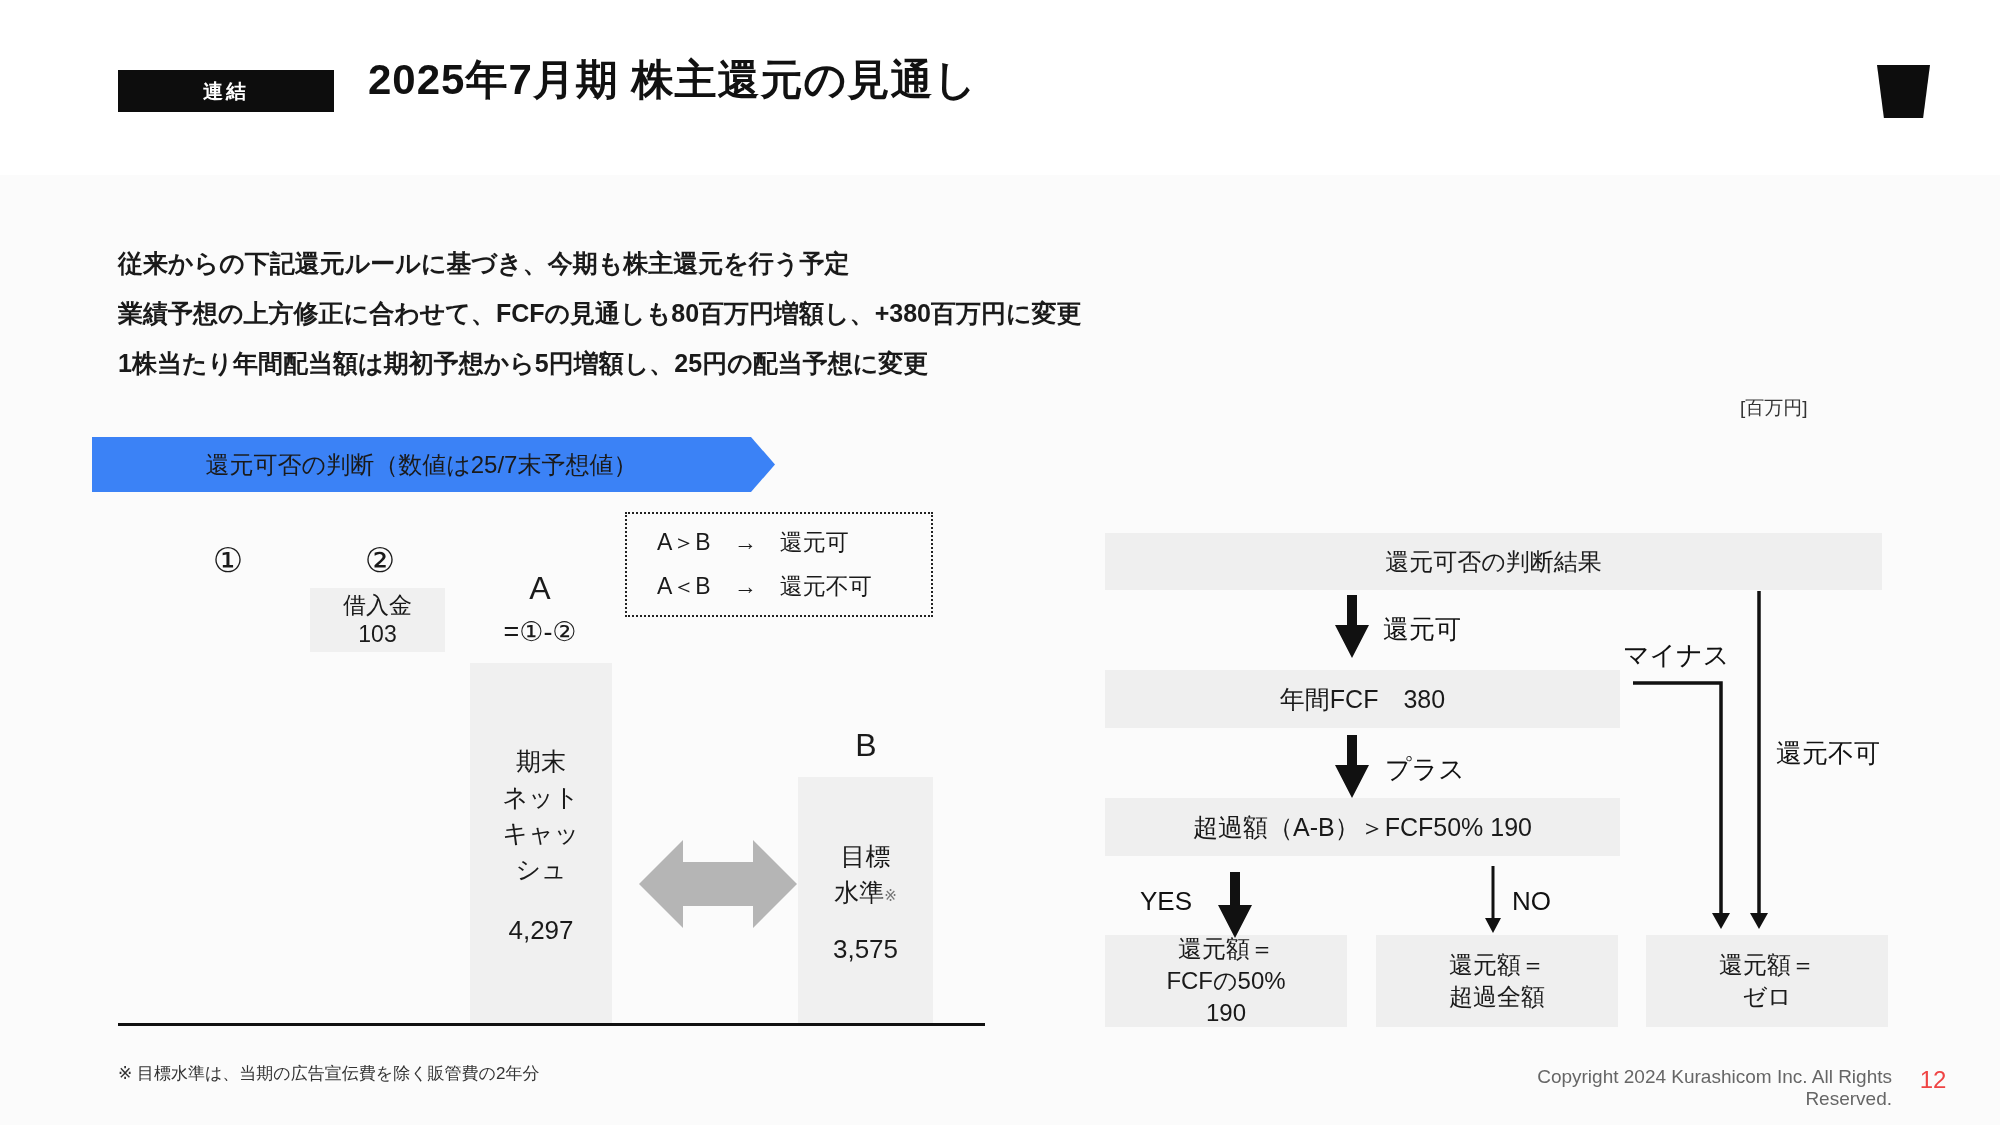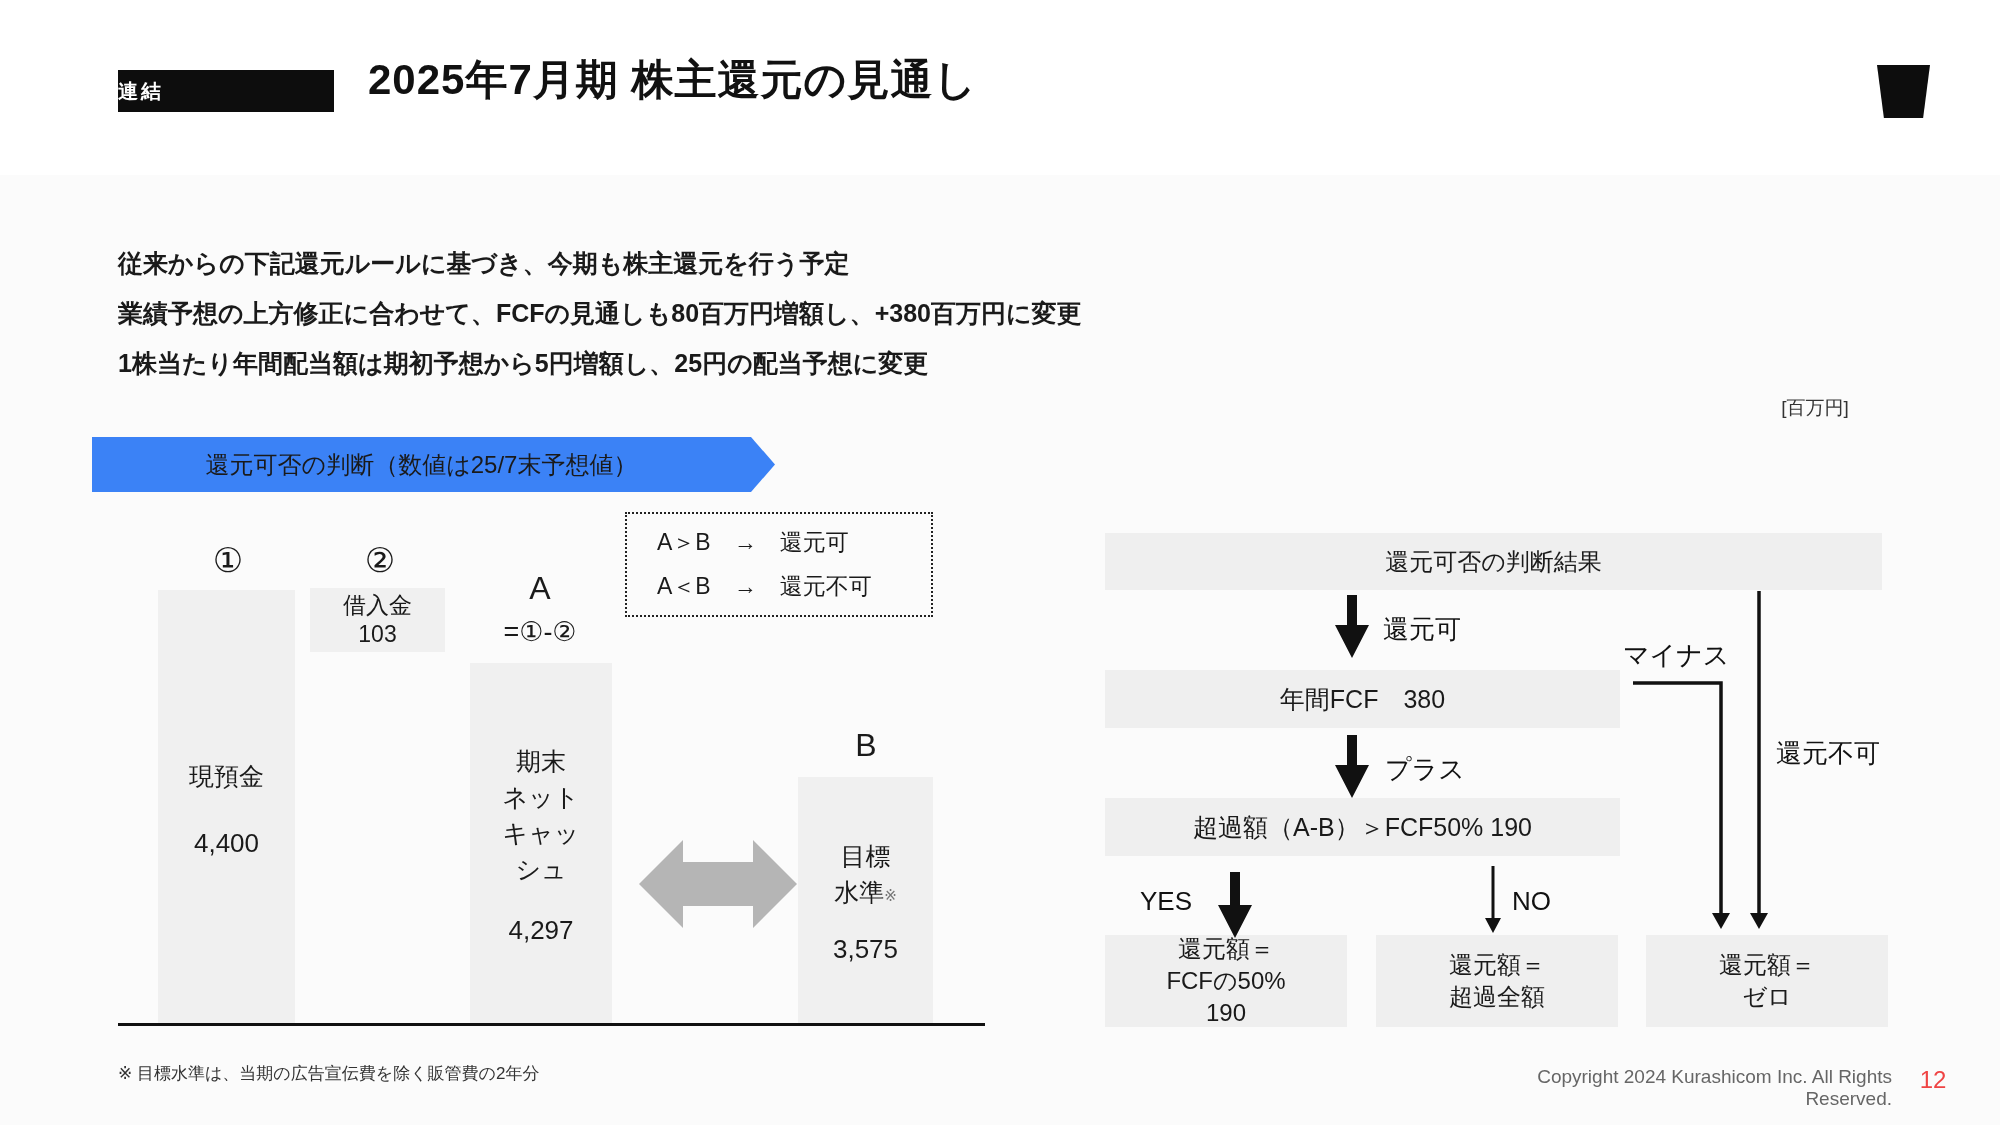--- a/index.html
+++ b/index.html
@@ -9,29 +9,29 @@
     color:#1a1a1a;
     background:#ffffff;
   }
   .slide { position:relative; width:2000px; height:1125px; overflow:hidden; background:#ffffff; }
   .abs { position:absolute; }
   .content-bg { left:0; top:175px; width:2000px; height:950px; background:#fbfbfb; }
 
   
   .badge { left:118px; top:70px; width:216px; height:42px; background:#0d0d0d;
            color:#ffffff; font-size:20px; font-weight:bold; letter-spacing:3px;
-           display:flex; align-items:center; justify-content:flex-start; }
+           display:flex; align-items:center; justify-content:center; }
   .title { left:368px; top:52px; font-size:42px; font-weight:bold; color:#111; letter-spacing:1px; }
   .logo  { left:1877px; top:65px; width:53px; height:53px; background:#0d0d0d;
            clip-path:polygon(0 0,100% 0,87% 100%,13% 100%); }
 
   
   .intro { left:118px; top:238px; font-size:25px; font-weight:bold; line-height:50px; color:#1a1a1a; }
 
-  .unit-label { left:1740px; top:395px; width:150px; text-align:center; font-size:19px; color:#333; }
+  .unit-label { left:1740px; top:395px; width:150px; text-align:left; font-size:19px; color:#333; }
 
   
   .banner { height:55px; background:#3b82f6; color:#1a1a1a; font-size:24px;
             display:flex; align-items:center; justify-content:center;
             clip-path:polygon(0 0, calc(100% - 24px) 0, 100% 50%, calc(100% - 24px) 100%, 0 100%);
             padding-right:24px; }
   .banner-left  { left:92px;  top:437px; width:683px; }
   .banner-right { left:1105px; top:437px; width:785px; }
 
   
@@ -112,24 +112,20 @@
     <div>A＞B　→　還元可</div>
     <div>A＜B　→　還元不可</div>
   </div>
 
   <div class="abs circled" style="left:203px; top:540px;">①</div>
   <div class="abs circled" style="left:355px; top:540px;">②</div>
   <div class="abs label-a">A</div>
   <div class="abs label-a-formula">=①-②</div>
   <div class="abs label-b">B</div>
 
-  <div class="abs bar bar1">
-    <div class="bar-text">現預金</div>
-    <div class="bar-value">4,400</div>
-  </div>
 
   <div class="abs debt-box">
     <div>借入金</div>
     <div>103</div>
   </div>
 
   <div class="abs bar bar2">
     <div class="bar-text">
       <div>期末</div>
       <div>ネット</div>

